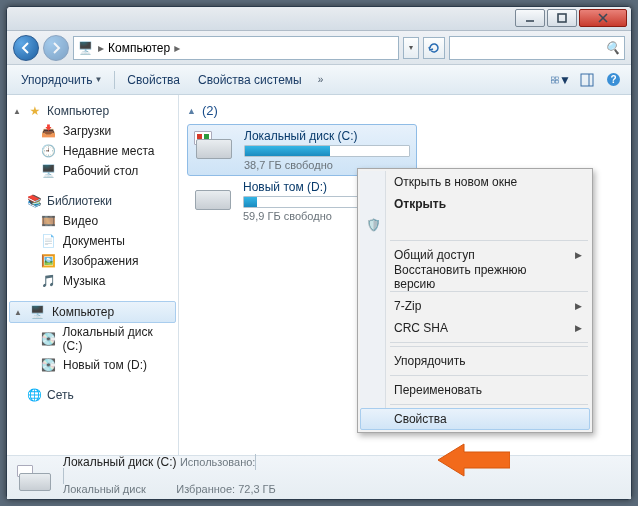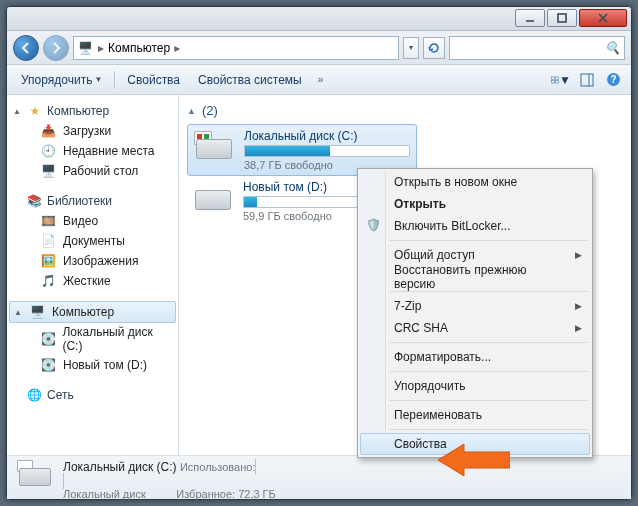--- a/index.html
+++ b/index.html
@@ -68,21 +68,21 @@
   .ctxmenu{position:absolute;left:357px;top:168px;width:236px;background:#f2f2f2;border:1px solid #a7a7a7;box-shadow:2px 3px 6px rgba(0,0,0,.3);font-size:12px;padding:2px;}
   .ctxmenu .iconcol{position:absolute;left:2px;top:2px;bottom:2px;width:26px;background:#eef1f5;border-right:1px solid #d9dee3;}
   .mitem{position:relative;display:flex;align-items:center;height:22px;padding-left:34px;padding-right:20px;color:#222;}
   .mitem.bold{font-weight:600;}
   .mitem.hov{background:linear-gradient(#e9f2fb,#d1e5f7);border:1px solid #a8cdee;border-radius:2px;padding-left:33px;}
   .mitem .sub{position:absolute;right:8px;font-size:9px;color:#555;}
   .mitem .micon{position:absolute;left:6px;top:3px;width:16px;height:16px;}
   .msep{height:1px;background:#d4d9de;margin:3px 2px 3px 30px;}
 
   
-  .status{height:44px;border-top:1px solid #d7e1e9;background:linear-gradient(#f1f5f9,#e6edf2);display:flex;align-items:flex-start;padding:4px 10px;gap:10px;font-size:12px;color:#333;}
+  .status{height:44px;border-top:1px solid #d7e1e9;background:linear-gradient(#f1f5f9,#e6edf2);display:flex;align-items:flex-end;padding:4px 10px;gap:10px;font-size:12px;color:#333;}
   .status .bigicon{width:36px;height:30px;position:relative;}
   .status .bigicon .case{position:absolute;left:2px;top:8px;width:32px;height:18px;background:linear-gradient(#e9edf0,#c8ced4);border:1px solid #9aa5ae;border-radius:2px;}
   .status .bigicon .flag{position:absolute;left:0;top:0;width:16px;height:12px;background:#fff;border:1px solid #aab;border-radius:1px;}
   .status .lbl{color:#6f7a82;font-size:11px;}
   .status .title{color:#222;font-size:12px;}
   .status .sub{color:#6f7a82;font-size:11px;}
   .minibar{width:62px;height:11px;border:1px solid #b5c3ce;background:#fff;overflow:hidden;}
   .minifill{height:100%;background:linear-gradient(#35b6e6,#1a8bc0);}
 
   
@@ -220,21 +220,21 @@
         <div class="navitem">
             <span class="pict">📄</span>
             <span>Документы</span>
           </div>
         <div class="navitem">
             <span class="pict">🖼️</span>
             <span>Изображения</span>
           </div>
         <div class="navitem">
             <span class="pict">🎵</span>
-            <span>Жесткие</span>
+            <span>Музыка</span>
           </div>
       </div>
       <div class="navgroup">
         <div class="navhead navitem sel" style="padding-left:4px">
             <span class="exp">▲</span>
             <span class="pict">🖥️</span>
             <span>Компьютер</span>
           </div>
         <div class="navitem">
             <span class="pict">💽</span>
@@ -313,43 +313,39 @@
 <div class="ctxmenu">
   <div class="iconcol"></div>
   <div class="mitem">
       <span>Открыть в новом окне</span>
     </div>
   <div class="mitem bold">
       <span>Открыть</span>
     </div>
   <div class="mitem">
       <span class="micon">🛡️</span>
-      <span>Включить BitLocker...</span>
     </div>
   <div class="msep"></div>
   <div class="mitem">
       <span>Общий доступ</span>
       <span class="sub">▶</span>
     </div>
   <div class="mitem">
       <span>Восстановить прежнюю версию</span>
     </div>
   <div class="msep"></div>
   <div class="mitem">
       <span>7-Zip</span>
       <span class="sub">▶</span>
     </div>
   <div class="mitem">
       <span>CRC SHA</span>
       <span class="sub">▶</span>
     </div>
   <div class="msep"></div>
-  <div class="mitem">
-      <span>Форматировать...</span>
-    </div>
   <div class="msep"></div>
   <div class="mitem">
       <span>Упорядочить</span>
     </div>
   <div class="msep"></div>
   <div class="mitem">
       <span>Переименовать</span>
     </div>
   <div class="msep"></div>
   <div class="mitem hov">

